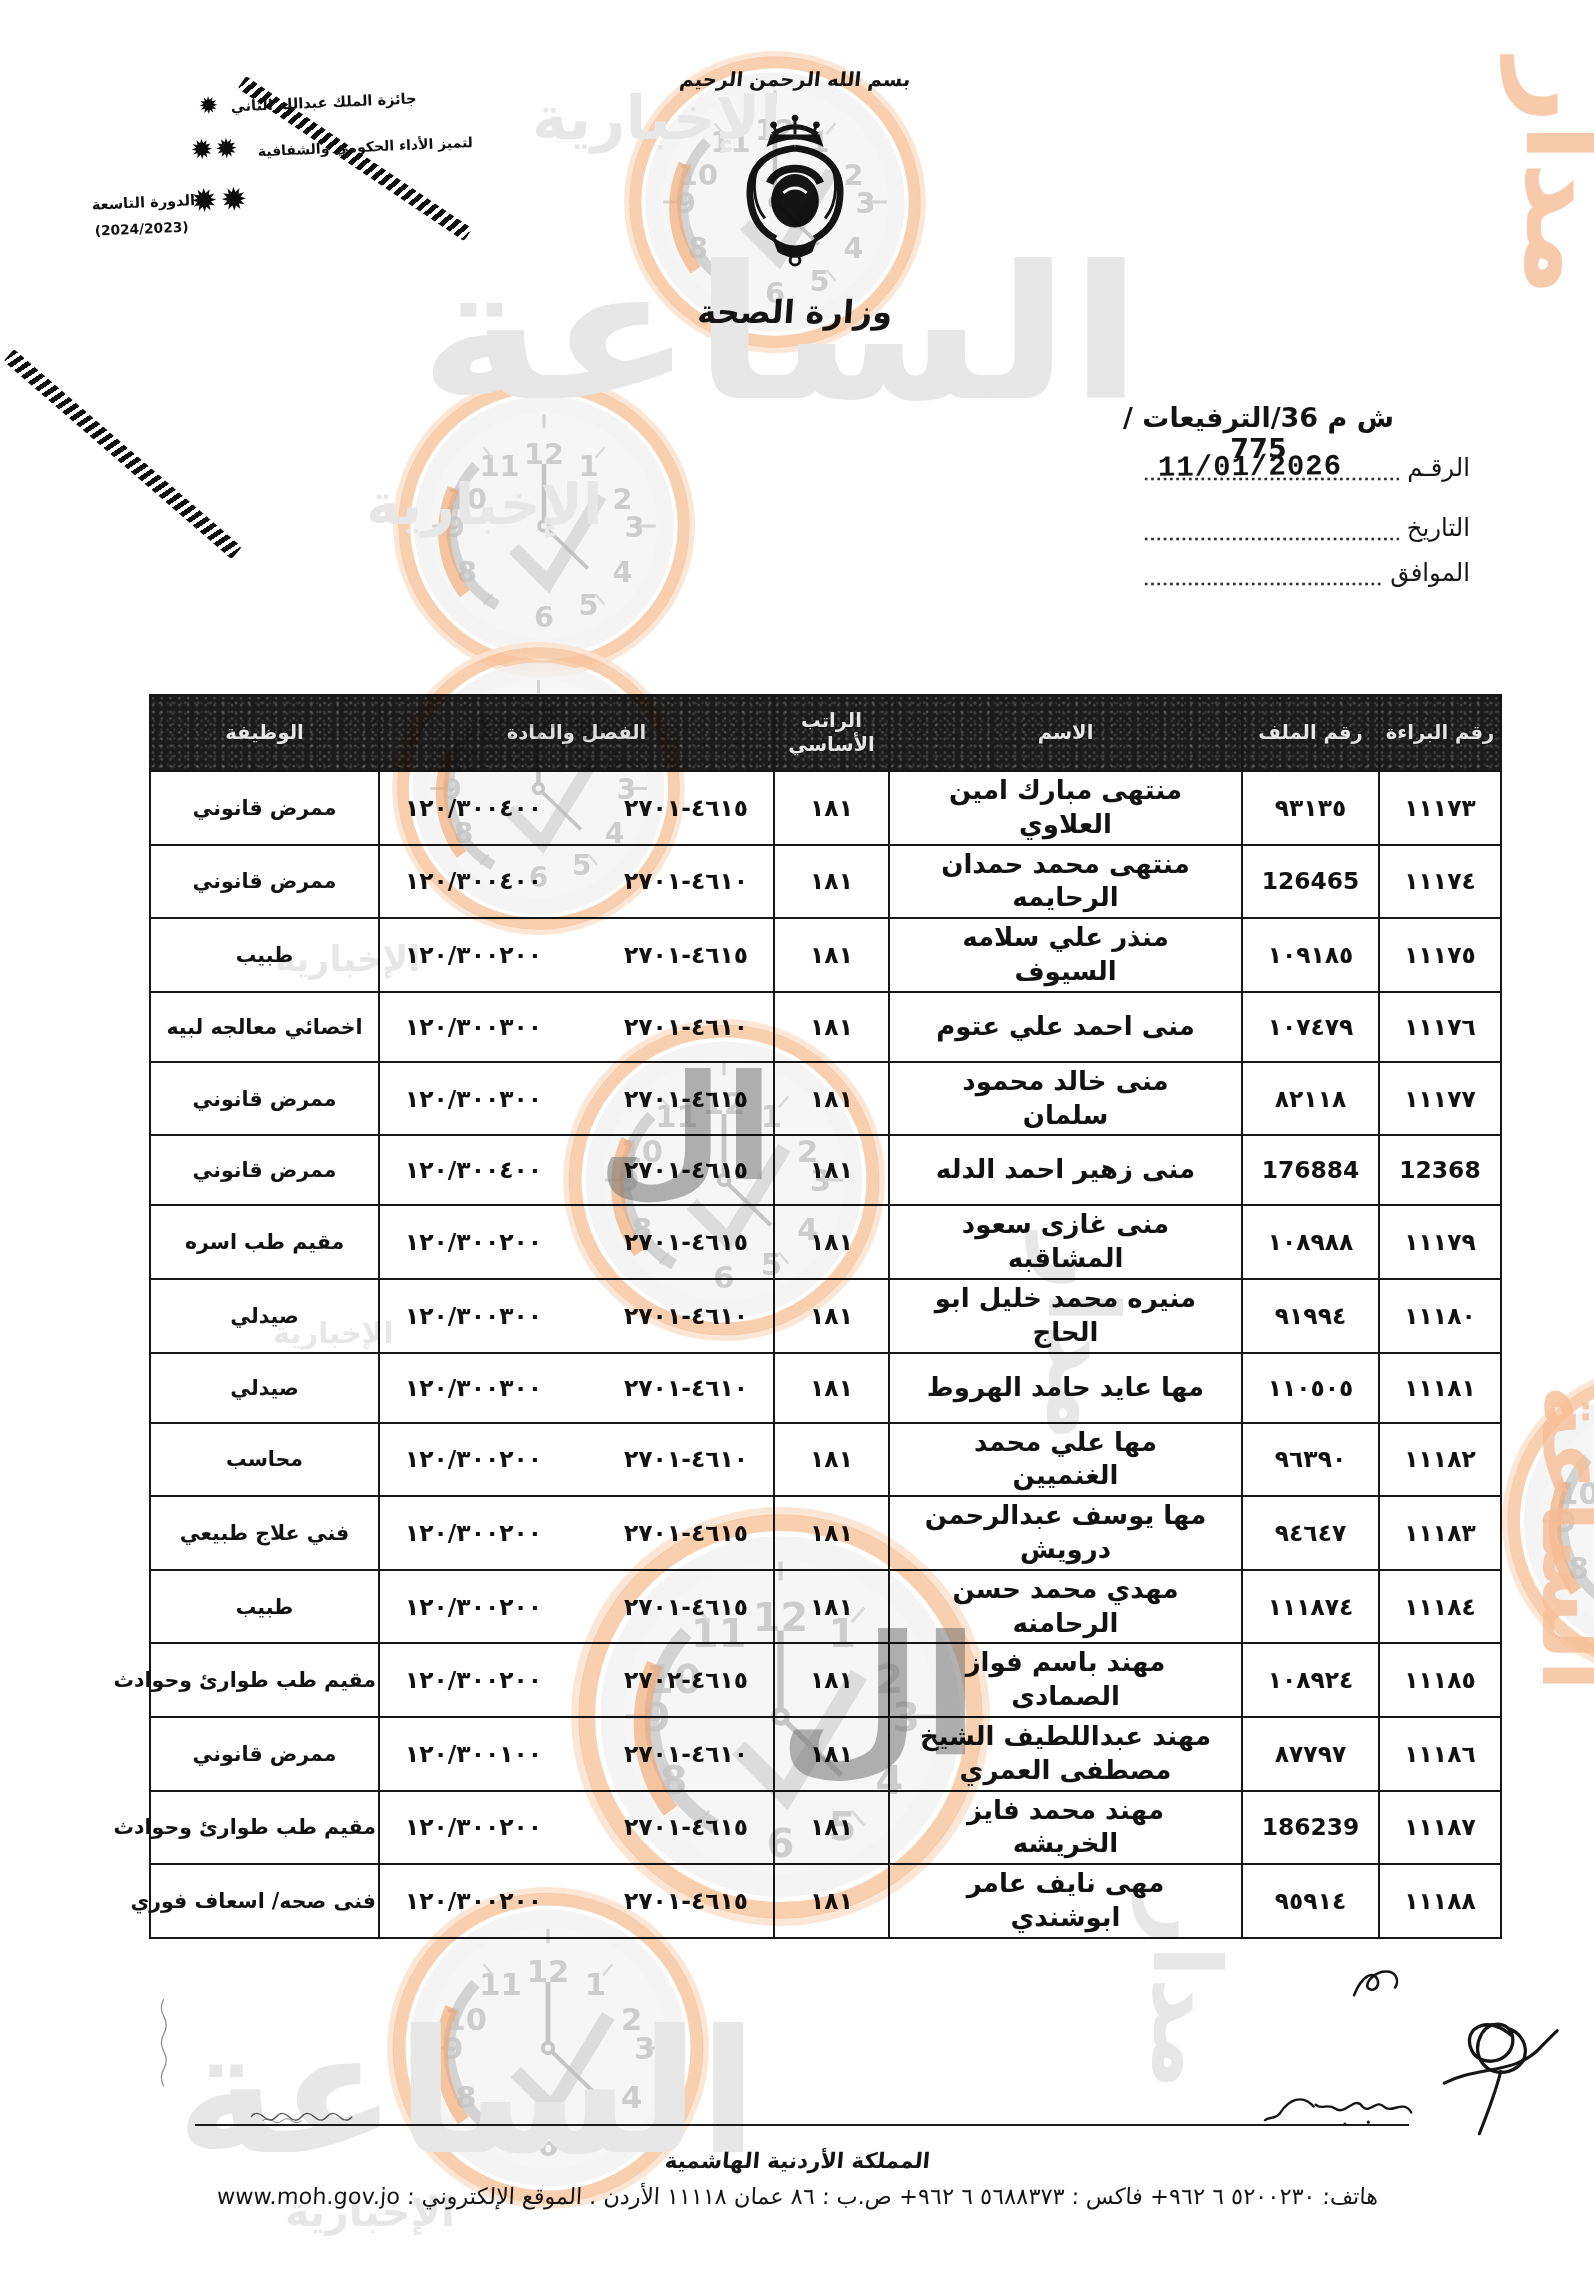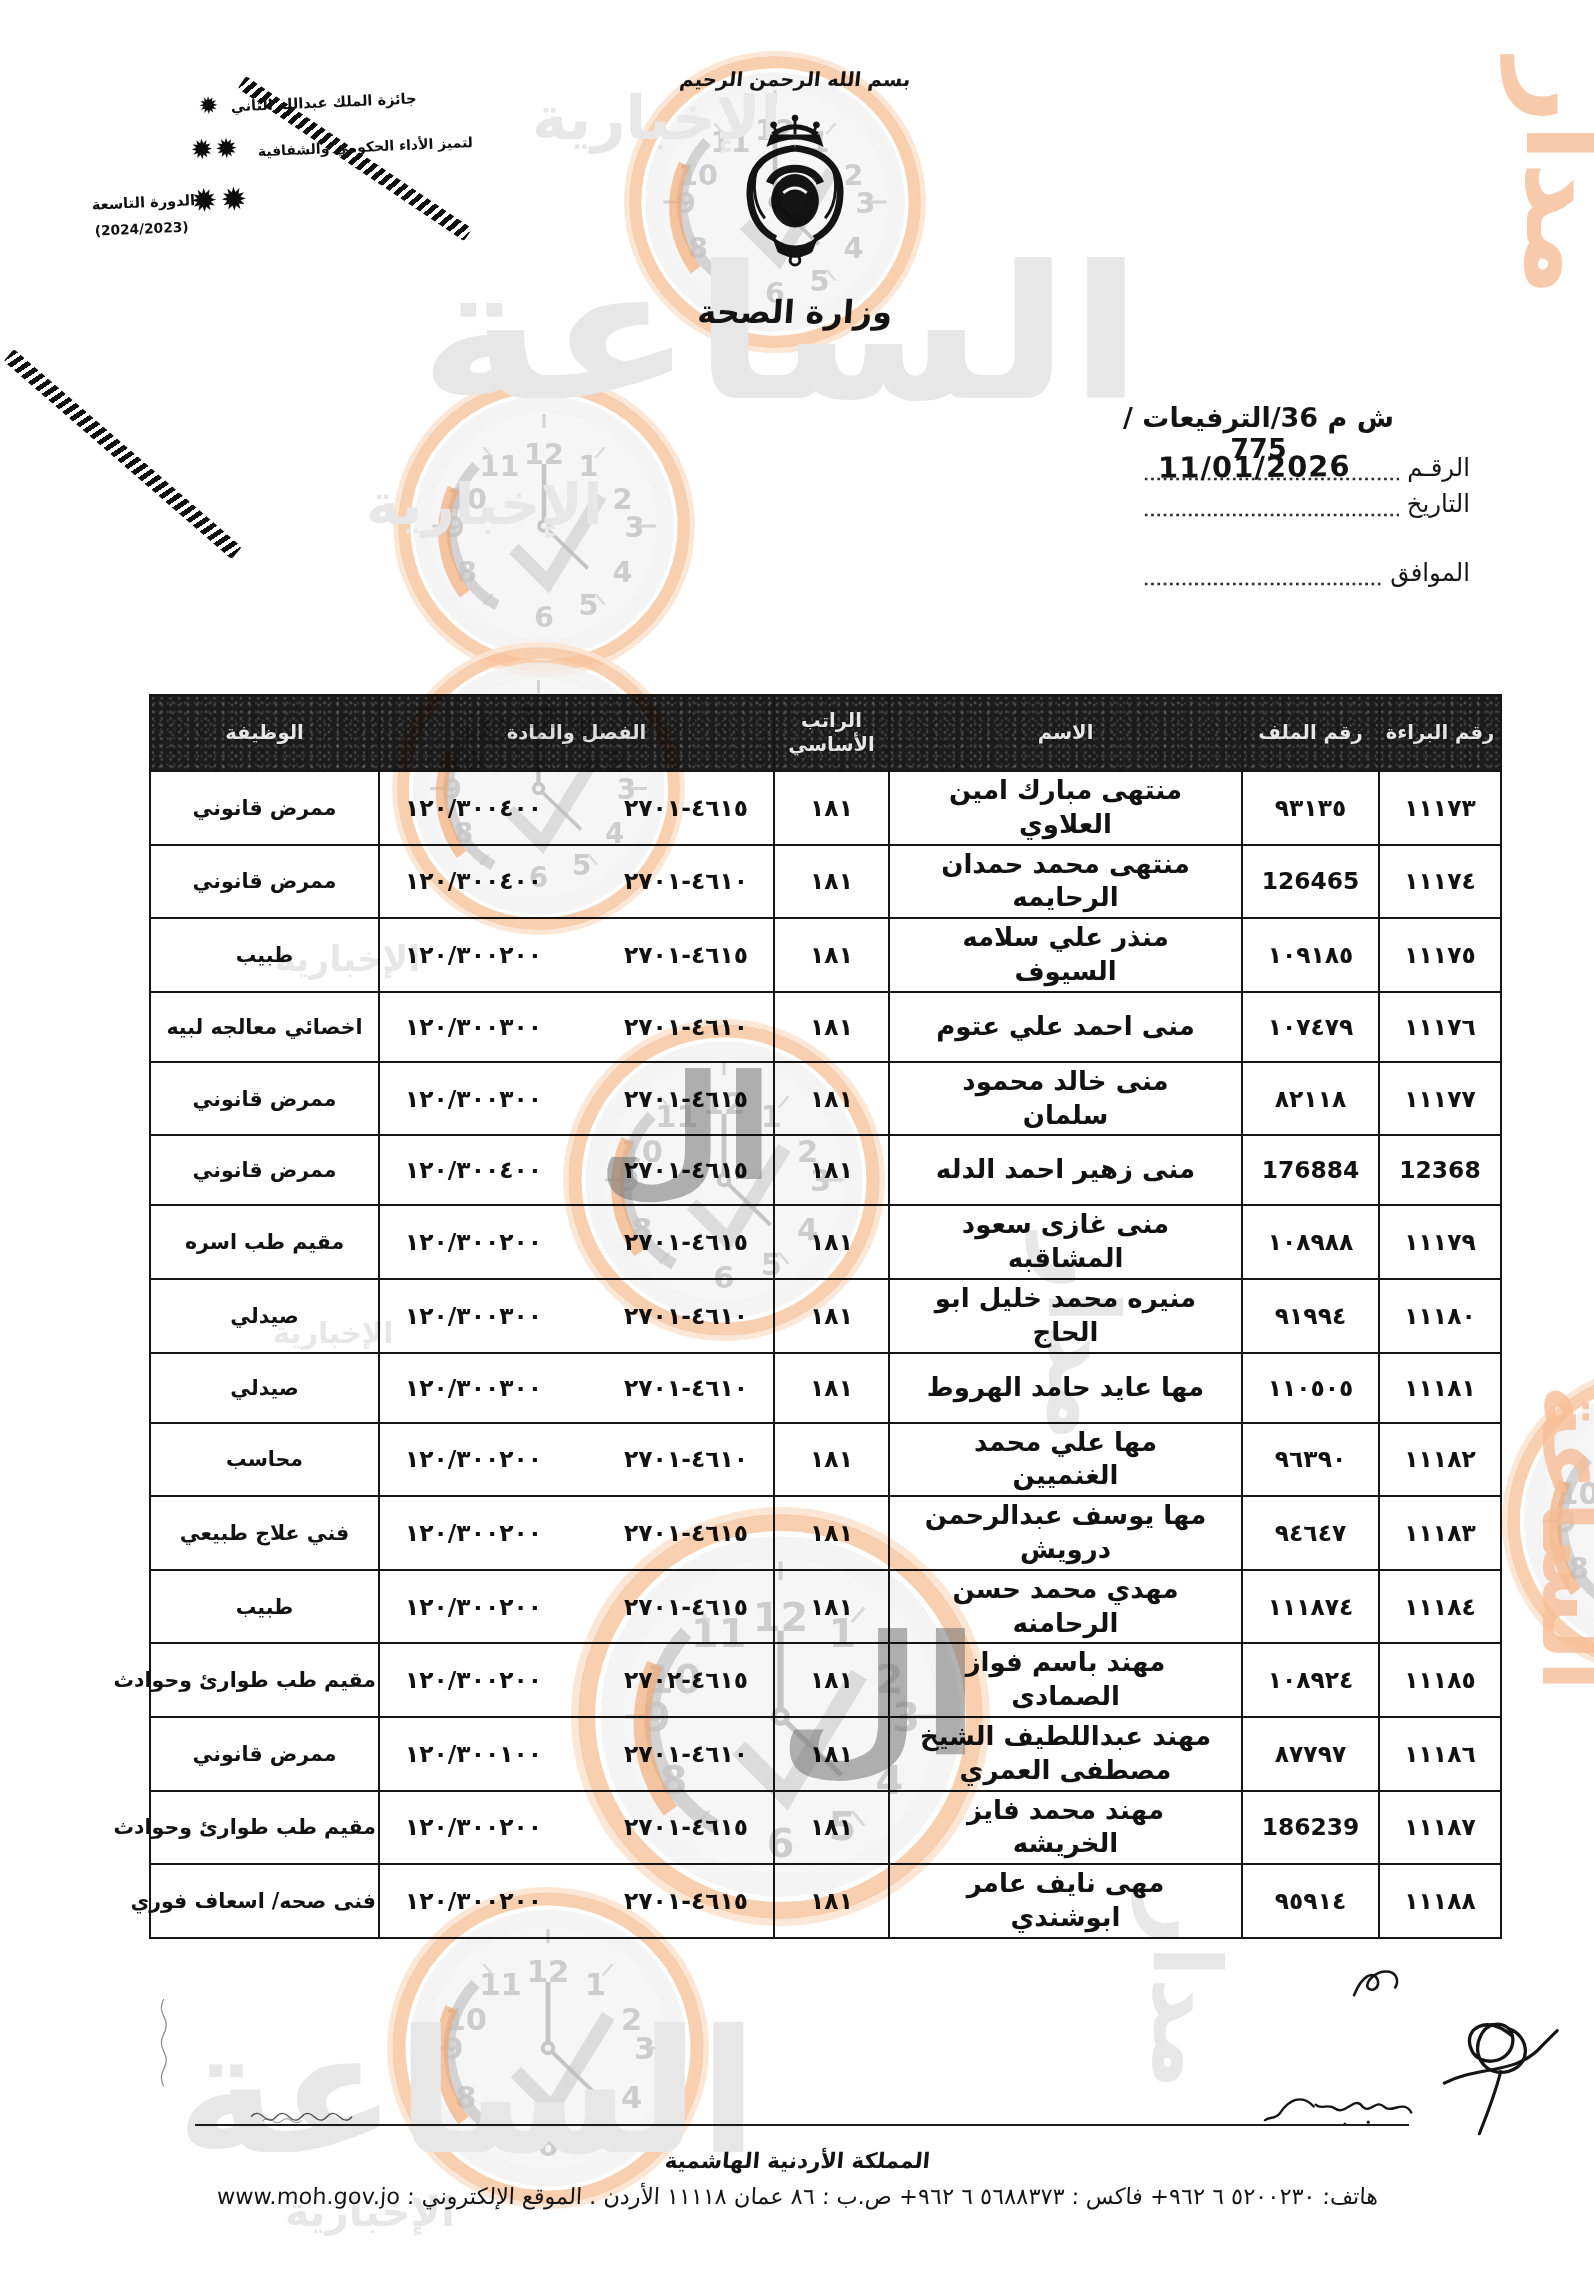--- a/index.html
+++ b/index.html
@@ -27,21 +27,21 @@
   
   #bismillah { left: 673px; top: 68px; width: 244px; text-align: center; font-size: 19.5px; font-weight: bold; transform: skewX(-6deg); }
   #ministry  { left: 673px; top: 293px; width: 244px; text-align: center; font-size: 32px; font-weight: bold; transform: skewX(-4deg); letter-spacing: 1px; }
 
   
   #ref-line { left: 1122px; top: 402px; width: 273px; text-align: center; font-size: 27px; font-weight: bold; }
   .ref-row { position: absolute; display: flex; direction: rtl; align-items: flex-end; width: 327px; left: 1143px; height: 35px; }
   .ref-row .lbl { font-size: 24.4px; font-weight: normal; padding-left: 7.8px; white-space: nowrap; }
   .ref-row .leader { flex: 1; height: 33px; position: relative;
     background-image: radial-gradient(circle, #2e2e2e 1.5px, transparent 1.7px);
-    background-size: 6.3px 5.9px; background-repeat: repeat-x; background-position: left bottom; }
+    background-size: 6.3px 5.9px; background-repeat: repeat-x; background-position: left bottom; font-family: Liberation Mono, monospace; }
   .ref-row .num-value { position: absolute; left: 14.6px; bottom: -2px; font-size: 29px; font-weight: bold; letter-spacing: 1px; direction: ltr; transform: rotate(-0.5deg); }
 
   
   #table-wrap { left: 151px; top: 694px; width: 1351px; }
   table { border-collapse: collapse; width: 1351px; table-layout: fixed; direction: rtl; }
   th, td { border: 2.3px solid #161616; }
   thead th {
     height: 76px; color: #e6e6e6; font-size: 19.5px; font-weight: bold; text-align: center; line-height: 1.25;
     background-image:
       radial-gradient(circle at 22% 32%, rgba(255,255,255,.20) 1px, transparent 1.7px),
@@ -116,21 +116,21 @@
   <div id="ministry" class="abs">وزارة الصحة</div>
 
   <div id="ref-line" class="abs">ش م 36/الترفيعات / 775</div>
 
   <div class="ref-row" style="top:447px;">
     <span class="lbl">الرقـم</span>
     <span class="leader">
       <span class="num-value">11/01/2026</span>
     </span>
   </div>
-  <div class="ref-row" style="top:483px;">
+  <div class="ref-row" style="top:507px;">
     <span class="lbl">التاريخ</span>
     <span class="leader"></span>
   </div>
   <div class="ref-row" style="top:552px;">
     <span class="lbl">الموافق</span>
     <span class="leader"></span>
   </div>
 
   <div id="table-wrap" class="abs">
     <table id="promo-table">

